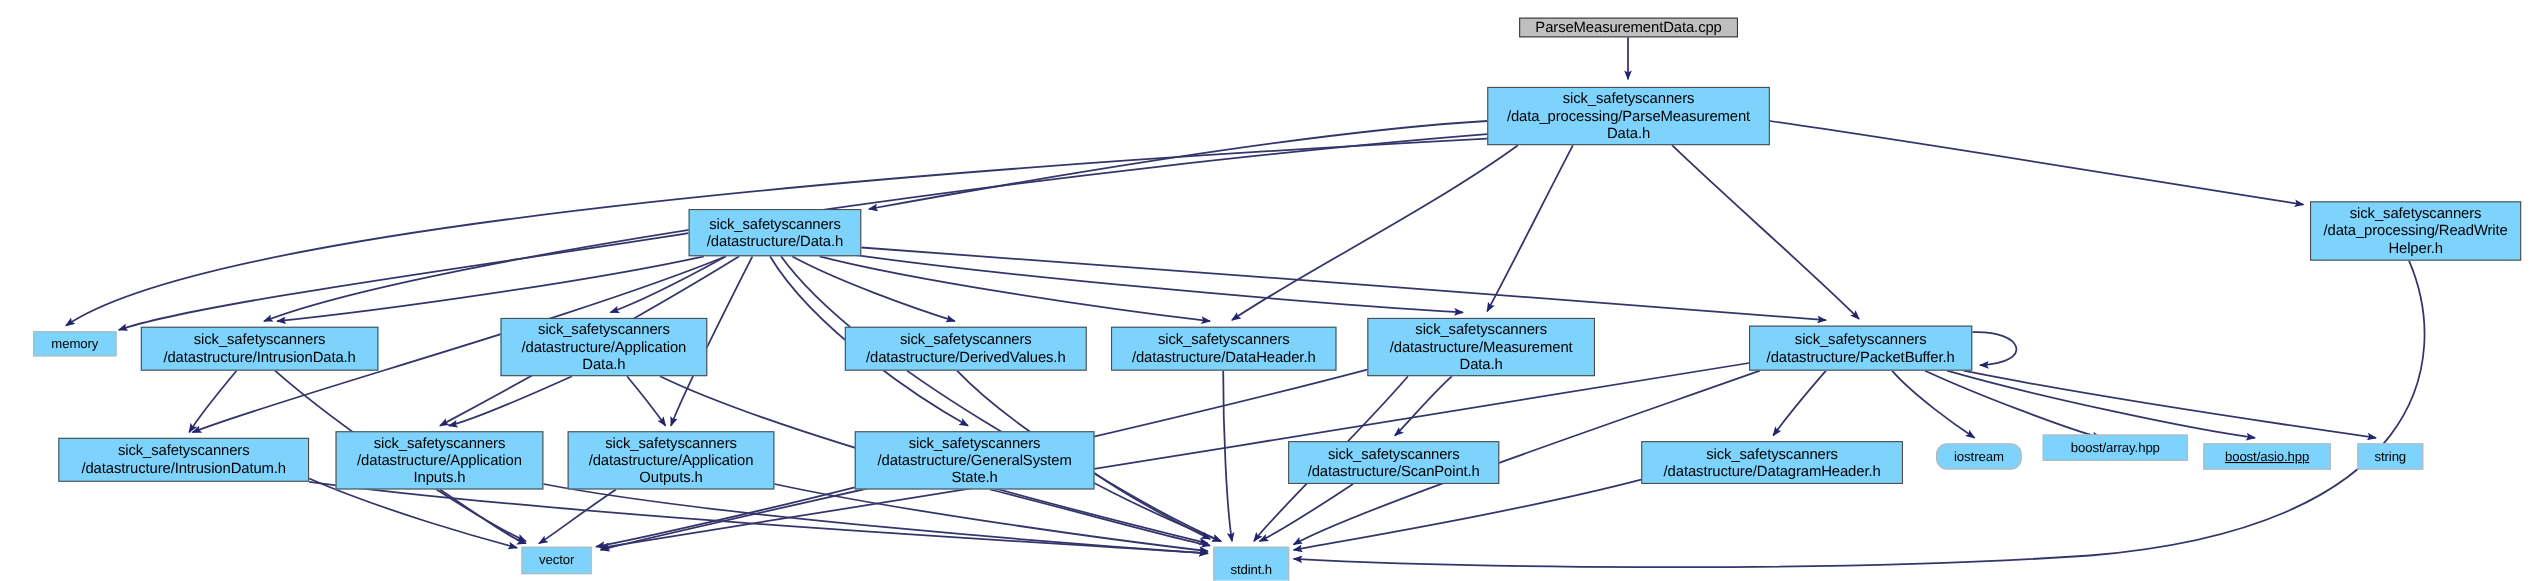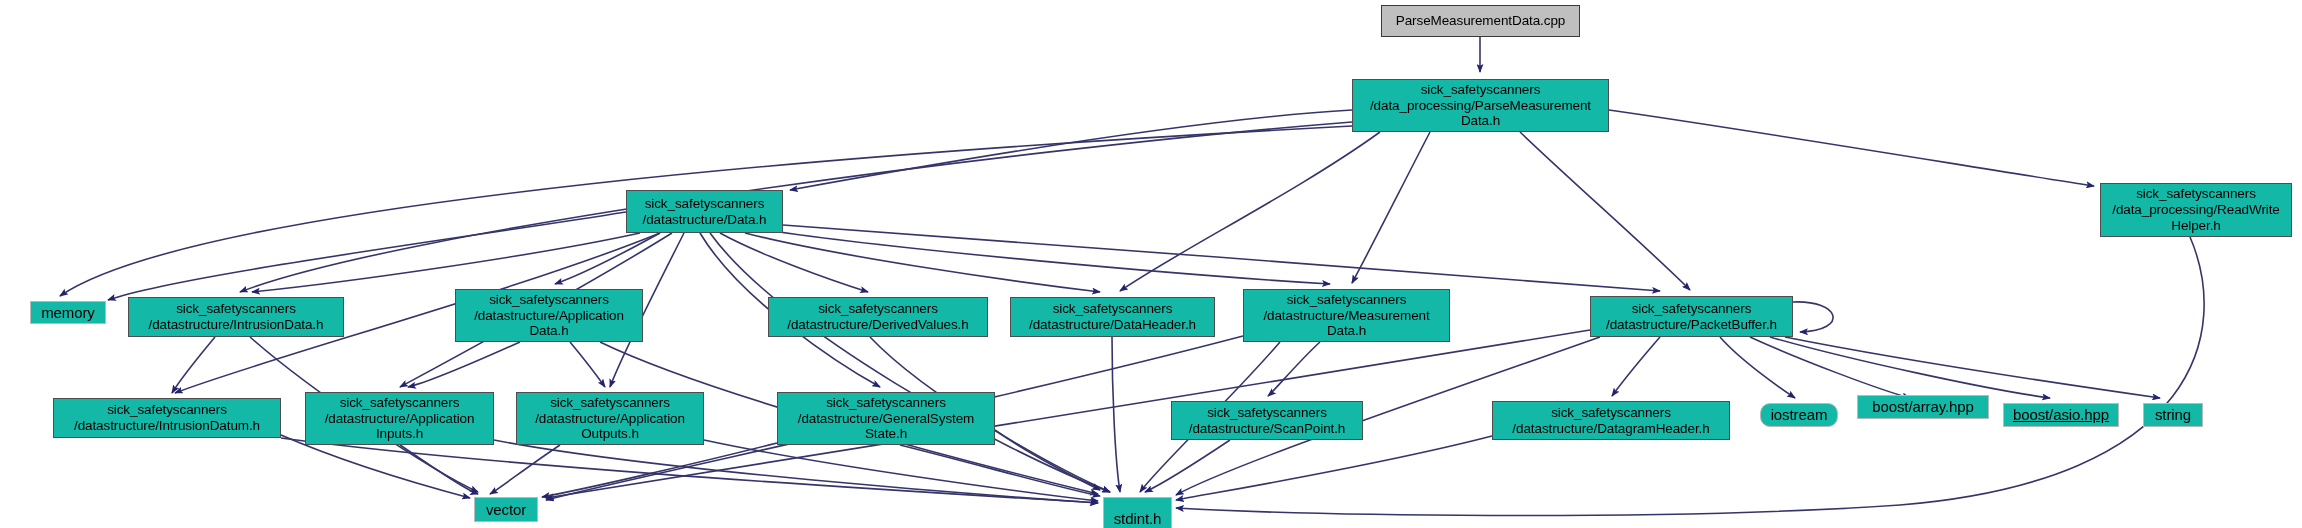--- a/index.html
+++ b/index.html
@@ -34,36 +34,36 @@
   }
   .node-box {
     position: absolute;
     box-sizing: border-box;
     display: flex;
     align-items: center;
     justify-content: center;
     text-align: center;
     line-height: 1.18;
     color: #000000;
-    background: #14b8a6;
+    background: #7dd3fc;
     white-space: pre;
     letter-spacing: -0.1px;
   }
   .node-internal {
     border: 1.5px solid #4d4d4d;
     font-size: 13.5px;
   }
   .node-root {
     border: 1.6px solid #3a3a3a;
     background: #bfbfbf;
     font-size: 13.5px;
   }
   .node-external {
     border: 1px solid #b9b9b9;
-    font-size: 15px;
+    font-size: 12px;
   }
 </style>
 </head>
 <body>
 
 <div id="graph-root">
   <svg class="graph-canvas" viewBox="0 0 2302 528" xmlns="http://www.w3.org/2000/svg">
     <defs>
       <marker id="arrowhead" markerWidth="9" markerHeight="7" refX="8" refY="3.5" orient="auto" markerUnits="userSpaceOnUse">
         <polygon class="edge-head" points="0,0 9,3.5 0,7 1.8,3.5"></polygon>
@@ -116,21 +116,21 @@
         <path class="edge-path" d="M704,440 C820,465 1020,492 1098,501" marker-end="url(#arrowhead)"></path>
         <path class="edge-path" d="M777,443 C690,465 580,490 542,497" marker-end="url(#arrowhead)"></path>
         <path class="edge-path" d="M900,445 C980,465 1060,488 1100,496" marker-end="url(#arrowhead)"></path>
         <path class="edge-path" d="M1230,440 C1200,460 1160,485 1145,492" marker-end="url(#arrowhead)"></path>
         <path class="edge-path" d="M1492,436 C1380,465 1230,490 1176,500" marker-end="url(#arrowhead)"></path>
         <path class="edge-path" d="M2190,237 C2230,330 2200,480 1900,505 C1650,522 1300,515 1176,508" marker-end="url(#arrowhead)"></path>
         <path class="edge-path" d="M995,430 C1030,455 1080,480 1100,490" marker-end="url(#arrowhead)"></path>
       </g>
   </svg>
   <div id="nodes-layer">
-      <div class="node-box node-root" style="left: 1381px; top: 5px; width: 199px; height: 32px;">ParseMeasurementData.cpp</div>
+      <div class="node-box node-root" style="left: 1381px; top: 16px; width: 199px; height: 18px;">ParseMeasurementData.cpp</div>
       <div class="node-box node-internal" style="left: 1352px; top: 79px; width: 257px; height: 53px;">sick_safetyscanners
 /data_processing/ParseMeasurement
 Data.h</div>
       <div class="node-box node-internal" style="left: 626px; top: 190px; width: 157px; height: 43px;">sick_safetyscanners
 /datastructure/Data.h</div>
       <div class="node-box node-internal" style="left: 2100px; top: 183px; width: 192px; height: 54px;">sick_safetyscanners
 /data_processing/ReadWrite
 Helper.h</div>
       <div class="node-box node-external" style="left: 30px; top: 301px; width: 76px; height: 23px;">memory</div>
       <div class="node-box node-internal" style="left: 128px; top: 297px; width: 216px; height: 40px;">sick_safetyscanners

